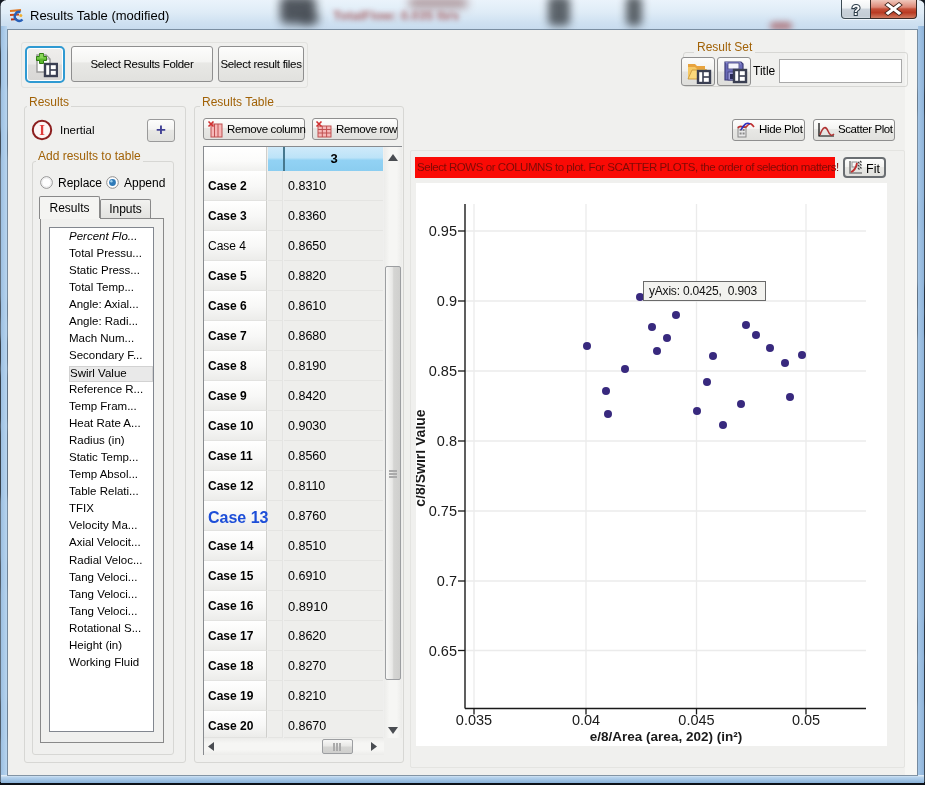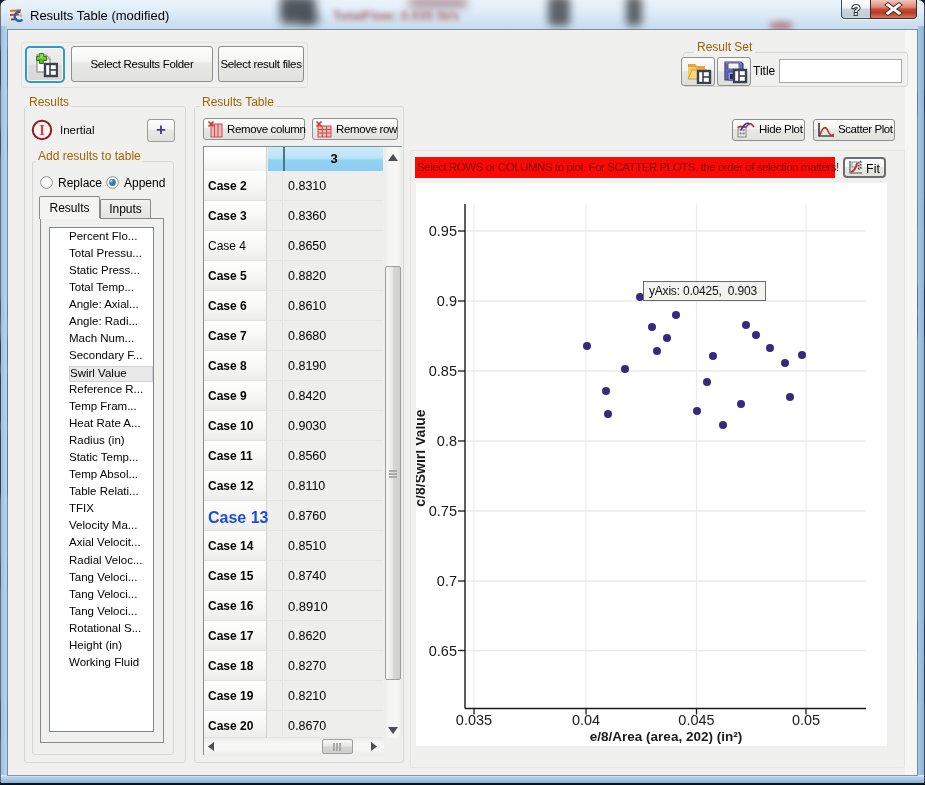--- a/index.html
+++ b/index.html
@@ -119,21 +119,21 @@
 <circle cx="6.5" cy="6.5" r="5.8" fill="#fefefe" stroke="#8d8d8d" stroke-width="1"></circle>
 <circle cx="6.5" cy="6.5" r="3.4" fill="#2f7ab8"></circle>
 <circle cx="5.4" cy="5.2" r="1.2" fill="#9ed0ec"></circle>
   </svg>
 <div class="abs" style="left:124px;top:176px;font-size:12px;">Append</div>
 <div class="abs" style="left:39px;top:196px;width:61px;height:23px;background:#f4f4f2;border:1px solid #898989;border-bottom:none;border-radius:2px 2px 0 0;font-size:12px;text-align:center;line-height:22px;">Results</div>
 <div class="abs" style="left:100px;top:199px;width:51px;height:20px;background:linear-gradient(#f2f2f0,#e2e2df);border:1px solid #898989;border-bottom:none;border-radius:2px 2px 0 0;font-size:12px;text-align:center;line-height:19px;">Inputs</div>
 <div class="abs" style="left:40px;top:218px;width:124px;height:525px;border:1px solid #898989;background:#f0f0ee;"></div>
 <div class="abs" style="left:40px;top:218px;width:60px;height:1px;background:#f4f4f2;"></div>
 <div class="abs" style="left:49px;top:227px;width:105px;height:505px;border:1px solid #82878f;background:#fff;"></div>
-<div class="abs" style="left:69px;top:229.5px;width:84px;height:16px;font-size:11.5px;color:#000;white-space:nowrap;overflow:hidden;">Percent Flo...</div>
+<div class="abs" style="left:69px;top:229.5px;width:84px;height:16px;font-size:11.5px;color:#000;white-space:nowrap;overflow:hidden;font-style:italic;">Percent Flo...</div>
 <div class="abs" style="left:69px;top:246.6px;width:84px;height:16px;font-size:11.5px;color:#000;white-space:nowrap;overflow:hidden;">Total Pressu...</div>
 <div class="abs" style="left:69px;top:263.6px;width:84px;height:16px;font-size:11.5px;color:#000;white-space:nowrap;overflow:hidden;">Static Press...</div>
 <div class="abs" style="left:69px;top:280.6px;width:84px;height:16px;font-size:11.5px;color:#000;white-space:nowrap;overflow:hidden;">Total Temp...</div>
 <div class="abs" style="left:69px;top:297.7px;width:84px;height:16px;font-size:11.5px;color:#000;white-space:nowrap;overflow:hidden;">Angle: Axial...</div>
 <div class="abs" style="left:69px;top:314.8px;width:84px;height:16px;font-size:11.5px;color:#000;white-space:nowrap;overflow:hidden;">Angle: Radi...</div>
 <div class="abs" style="left:69px;top:331.8px;width:84px;height:16px;font-size:11.5px;color:#000;white-space:nowrap;overflow:hidden;">Mach Num...</div>
 <div class="abs" style="left:69px;top:348.9px;width:84px;height:16px;font-size:11.5px;color:#000;white-space:nowrap;overflow:hidden;">Secondary F...</div>
 <div class="abs" style="left:69px;top:365.9px;width:84px;height:16px;font-size:11.5px;color:#000;background:#e9e9e9;border:1px solid #d2d2d2;white-space:nowrap;overflow:hidden;">Swirl Value</div>
 <div class="abs" style="left:69px;top:383.0px;width:84px;height:16px;font-size:11.5px;color:#000;white-space:nowrap;overflow:hidden;">Reference R...</div>
 <div class="abs" style="left:69px;top:400.0px;width:84px;height:16px;font-size:11.5px;color:#000;white-space:nowrap;overflow:hidden;">Temp Fram...</div>
@@ -240,21 +240,21 @@
 <div class="abs" style="left:288px;top:509px;font-size:12.5px;color:#000;">0.8760</div>
 <div class="abs" style="left:204px;top:531px;width:63px;height:30px;background:linear-gradient(#ffffff,#f7f7f6 55%,#ececea);border-bottom:1px solid #e2e2e0;border-right:1px solid #cfcfcc;"></div>
 <div class="abs" style="left:208px;top:539px;font-size:12px;font-weight:bold;color:#000;">Case 14</div>
 <div class="abs" style="left:268px;top:531px;width:15px;height:30px;background:#eeeeec;border-bottom:1px solid #e4e4e2;border-right:1px solid #e4e4e2;"></div>
 <div class="abs" style="left:284px;top:531px;width:99px;height:30px;background:#eeeeec;border-bottom:1px solid #e4e4e2;"></div>
 <div class="abs" style="left:288px;top:539px;font-size:12.5px;color:#000;">0.8510</div>
 <div class="abs" style="left:204px;top:561px;width:63px;height:30px;background:linear-gradient(#ffffff,#f7f7f6 55%,#ececea);border-bottom:1px solid #e2e2e0;border-right:1px solid #cfcfcc;"></div>
 <div class="abs" style="left:208px;top:569px;font-size:12px;font-weight:bold;color:#000;">Case 15</div>
 <div class="abs" style="left:268px;top:561px;width:15px;height:30px;background:#eeeeec;border-bottom:1px solid #e4e4e2;border-right:1px solid #e4e4e2;"></div>
 <div class="abs" style="left:284px;top:561px;width:99px;height:30px;background:#eeeeec;border-bottom:1px solid #e4e4e2;"></div>
-<div class="abs" style="left:288px;top:569px;font-size:12.5px;color:#000;">0.8740</div>
+<div class="abs" style="left:288px;top:569px;font-size:12.5px;color:#000;">0.6910</div>
 <div class="abs" style="left:204px;top:591px;width:63px;height:30px;background:linear-gradient(#ffffff,#f7f7f6 55%,#ececea);border-bottom:1px solid #e2e2e0;border-right:1px solid #cfcfcc;"></div>
 <div class="abs" style="left:208px;top:599px;font-size:12px;font-weight:bold;color:#000;">Case 16</div>
 <div class="abs" style="left:268px;top:591px;width:15px;height:30px;background:#eeeeec;border-bottom:1px solid #e4e4e2;border-right:1px solid #e4e4e2;"></div>
 <div class="abs" style="left:284px;top:591px;width:99px;height:30px;background:#eeeeec;border-bottom:1px solid #e4e4e2;"></div>
 <div class="abs" style="left:288px;top:599px;font-size:13px;color:#000;">0.8910</div>
 <div class="abs" style="left:204px;top:621px;width:63px;height:30px;background:linear-gradient(#ffffff,#f7f7f6 55%,#ececea);border-bottom:1px solid #e2e2e0;border-right:1px solid #cfcfcc;"></div>
 <div class="abs" style="left:208px;top:629px;font-size:12px;font-weight:bold;color:#000;">Case 17</div>
 <div class="abs" style="left:268px;top:621px;width:15px;height:30px;background:#eeeeec;border-bottom:1px solid #e4e4e2;border-right:1px solid #e4e4e2;"></div>
 <div class="abs" style="left:284px;top:621px;width:99px;height:30px;background:#eeeeec;border-bottom:1px solid #e4e4e2;"></div>
 <div class="abs" style="left:288px;top:629px;font-size:12.5px;color:#000;">0.8620</div>

